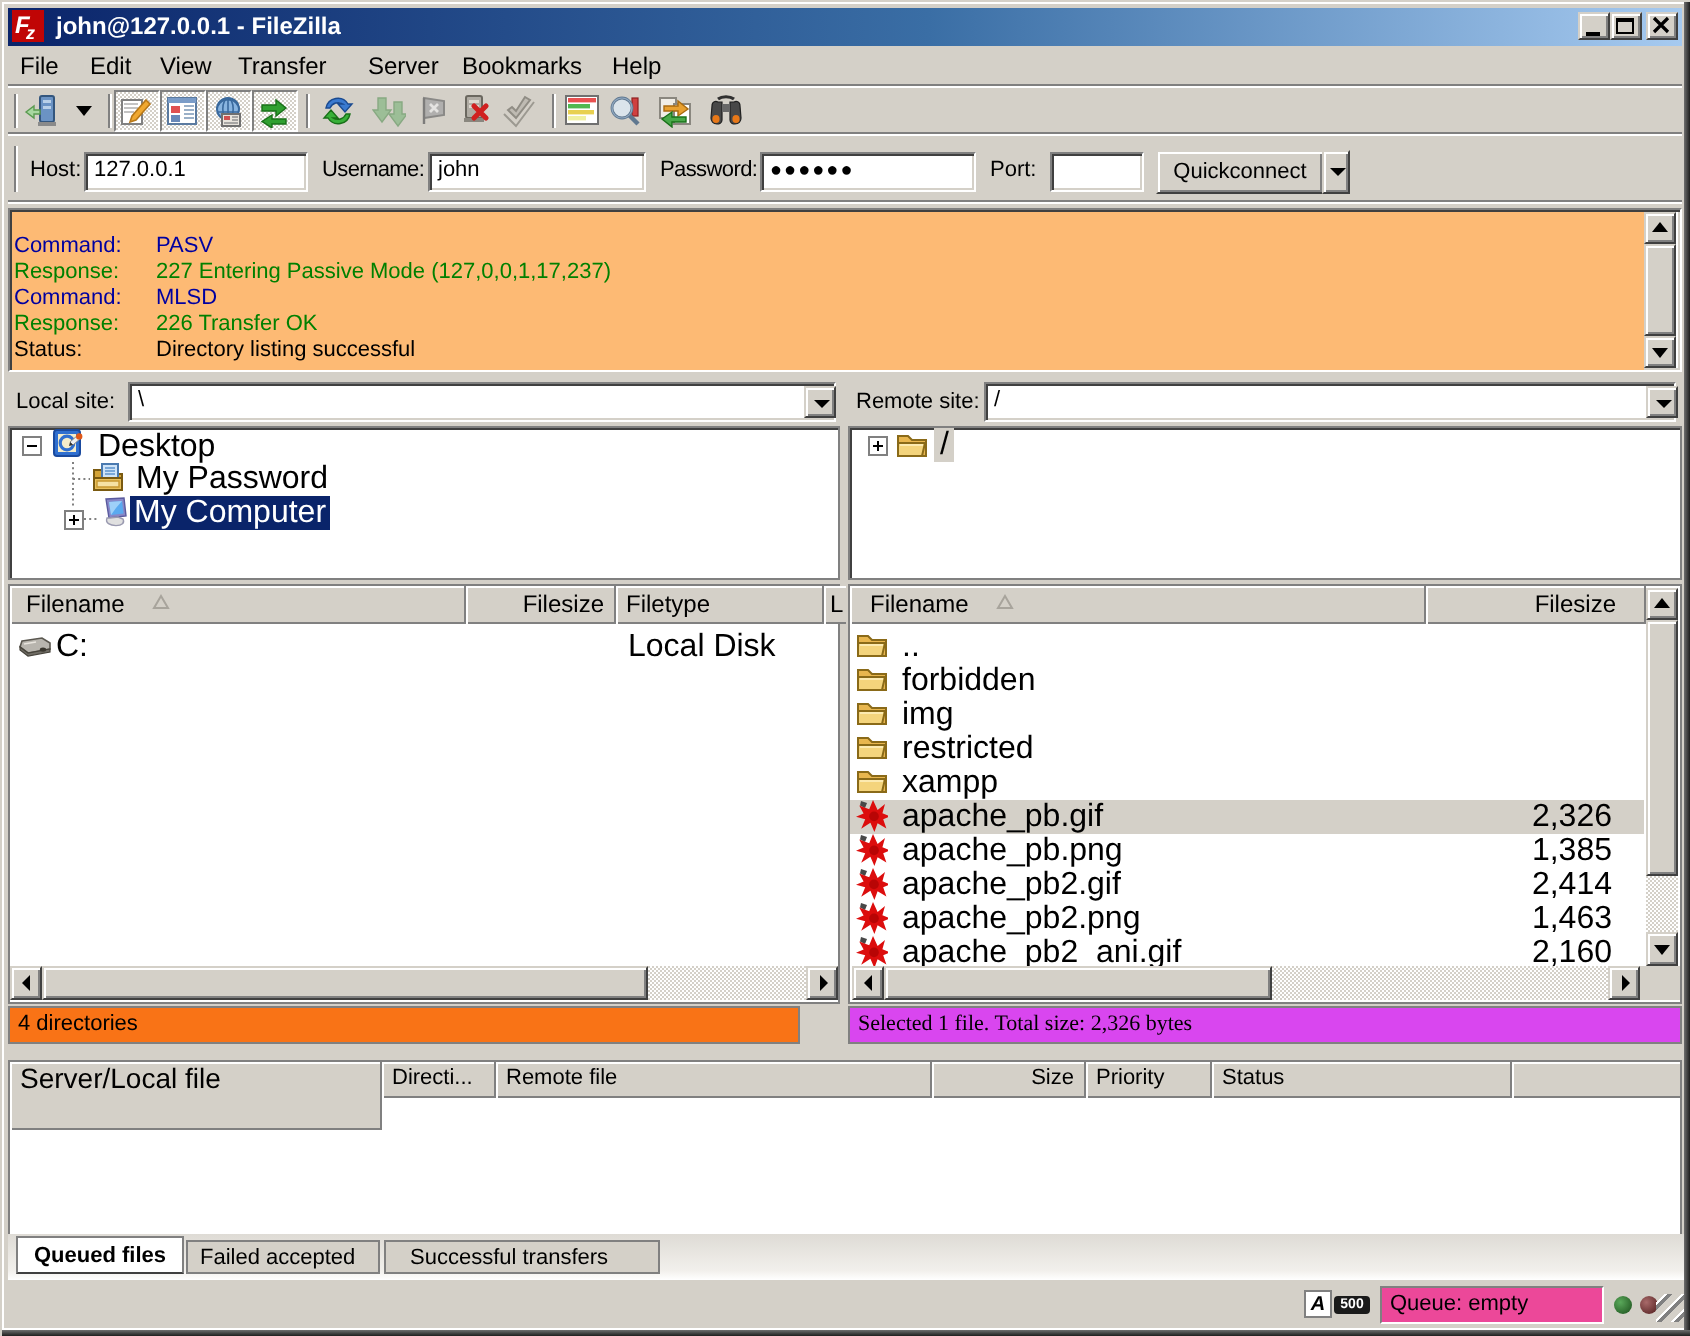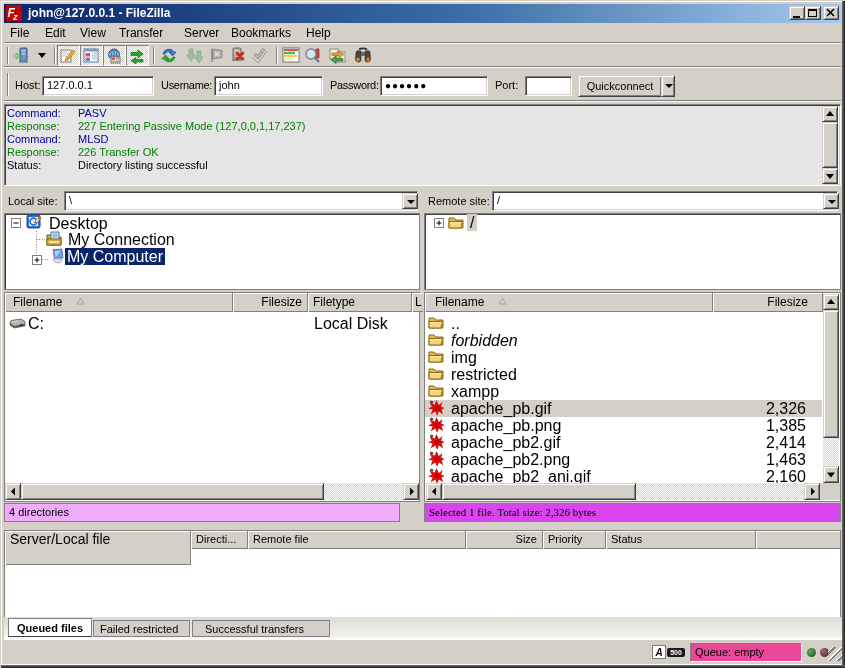--- a/index.html
+++ b/index.html
@@ -230,21 +230,21 @@
   <span class="abs" style="left:491px;top:11px;">Port:</span>
   <div class="abs sunken" style="left:521px;top:8px;width:47px;height:20px;"></div>
   <div class="abs raised" style="left:574px;top:7px;width:84px;height:22px;text-align:center;line-height:20px;">Quickconnect</div>
   <div class="abs raised" style="left:657px;top:7px;width:14px;height:22px;">
       <div class="abs" style="left:3px;top:8px;width:0;height:0;border:4px solid transparent;border-top:4px solid #000;"></div>
     </div>
 </div>
 <div class="abs etch" style="left:4px;top:100px;width:837px;"></div>
 
 <div class="abs sunken" style="left:4px;top:104px;width:837px;height:82px;">
-  <div class="abs" style="left:1px;top:1px;width:816px;height:79px;background:#e5e5e5;line-height:13px;padding-top:1px;">
+  <div class="abs" style="left:1px;top:1px;width:816px;height:79px;background:#fdba74;line-height:13px;padding-top:11px;">
     <div><span class="ml" style="color:#0000a0;">Command:</span><span style="color:#0000a0;">PASV</span></div>
     <div><span class="ml" style="color:#008000;">Response:</span><span style="color:#008000;">227 Entering Passive Mode (127,0,0,1,17,237)</span></div>
     <div><span class="ml" style="color:#0000a0;">Command:</span><span style="color:#0000a0;margin-top:32px;">MLSD</span></div>
     <div><span class="ml" style="color:#008000;">Response:</span><span style="color:#008000;">226 Transfer OK</span></div>
     <div><span class="ml" style="color:#000;">Status:</span><span>Directory listing successful</span></div>
   </div>
   <div class="abs" style="left:817px;top:1px;width:16px;height:78px;">
     <div class="raised abs sbtn" style="left:0;top:0;width:16px;height:16px;"><svg width="14" height="14">
           <path d="M7 4 L11 9 L3 9 Z" fill="#000"></path>
         </svg></div>
@@ -282,21 +282,21 @@
   <svg class="abs" style="left:27px;top:41px;" width="10" height="10">
       <path d="M2.5 5 L7.5 5 M5 2.5 L5 7.5" stroke="#000"></path>
     </svg>
   <svg class="abs" style="left:21px;top:0px;" width="16" height="16">
       <use href="#desktop"></use>
     </svg>
   <div class="abs row" style="left:44px;top:1px;">Desktop</div>
   <svg class="abs" style="left:41px;top:17px;" width="16" height="16">
       <use href="#mydocs"></use>
     </svg>
-  <div class="abs row" style="left:63px;top:17px;">My Connection</div>
+  <div class="abs row" style="left:63px;top:17px;">My Password</div>
   <svg class="abs" style="left:45px;top:34px;" width="16" height="16">
       <use href="#mycomp"></use>
     </svg>
   <div class="abs row" style="left:60px;top:34px;background:#0a246a;color:#fff;padding:0 2px;">My Computer</div>
 </div>
 <div class="abs" style="left:424px;top:213px;width:417px;height:77px;background:#fff;border:1px solid #808080;box-shadow:inset 1px 1px 0 #404040;" id="rtree">
   <div class="abs" style="left:9px;top:4px;width:10px;height:10px;border:1px solid #808080;background:#fff;"></div>
   <svg class="abs" style="left:9px;top:4px;" width="10" height="10">
       <path d="M2.5 5 L7.5 5 M5 2.5 L5 7.5" stroke="#000"></path>
     </svg>
@@ -336,21 +336,21 @@
   <div class="hdr" style="left:0;width:288px;padding-left:10px;">Filename&nbsp;&nbsp;&nbsp;&nbsp;<svg width="9" height="8" style="vertical-align:1px;">
         <path d="M4.5 1 L8 7 L1 7 Z" fill="#d4d0c8" stroke="#a8a49c"></path>
       </svg></div>
   <div class="hdr" style="left:288px;width:110px;text-align:right;padding-right:14px;">Filesize</div>
   <div class="row" style="left:0;top:22px;width:397px;">
     <svg class="ficon" width="16" height="15">
         <use href="#folder"></use>
       </svg>
       <span class="ftext">..</span>
     </div>
-  <div class="row" style="left:0;top:39px;width:321px;font-style:italic;">
+  <div class="row" style="left:0;top:39px;width:321px;">
     <svg class="ficon" width="16" height="15">
         <use href="#folder"></use>
       </svg>
       <span class="ftext">forbidden</span>
     </div>
   <div class="row" style="left:0;top:56px;width:397px;">
     <svg class="ficon" width="16" height="15">
         <use href="#folder"></use>
       </svg>
       <span class="ftext">img</span>
@@ -418,36 +418,36 @@
         </svg></div>
     <div class="abs raised" style="left:17px;top:0;width:194px;height:17px;"></div>
     <div class="abs dither" style="left:211px;top:0;width:168px;height:17px;"></div>
     <div class="abs raised" style="left:379px;top:0;width:16px;height:17px;"><svg width="14" height="15">
           <path d="M6 3.5 L10 7.5 L6 11.5 Z" fill="#000"></path>
         </svg></div>
   </div>
   <div class="abs" style="left:395px;top:190px;width:20px;height:17px;background:#d4d0c8;"></div>
 </div>
 
-<div class="abs" style="left:4px;top:503px;width:396px;height:19px;border:1px solid #808080;background:#f0abfc;line-height:17px;padding-left:4px;">4 directories</div>
+<div class="abs" style="left:4px;top:503px;width:396px;height:19px;border:1px solid #808080;background:#f97316;line-height:17px;padding-left:4px;">4 directories</div>
 <div class="abs" style="left:424px;top:503px;width:417px;height:19px;border:1px solid #808080;background:#d946ef;line-height:17px;padding-left:4px;font-family:Liberation Serif, serif;">Selected 1 file. Total size: 2,326 bytes</div>
 
 <div class="abs" style="left:4px;top:530px;width:837px;height:88px;border:1px solid #808080;background:#fff;" id="queue">
   <div class="hdr" style="left:0;width:186px;height:34px;line-height:17px;font-size:14px;">Server/Local file</div>
   <div class="hdr" style="left:186px;width:57px;height:18px;line-height:17px;font-size:11px;">Directi...</div>
   <div class="hdr" style="left:243px;width:218px;height:18px;line-height:17px;font-size:11px;">Remote file</div>
   <div class="hdr" style="left:461px;width:77px;height:18px;line-height:17px;font-size:11px;text-align:right;">Size</div>
   <div class="hdr" style="left:538px;width:63px;height:18px;line-height:17px;font-size:11px;">Priority</div>
   <div class="hdr" style="left:601px;width:150px;height:18px;line-height:17px;font-size:11px;">Status</div>
   <div class="hdr" style="left:751px;width:84px;height:18px;line-height:17px;font-size:11px;border-right:none;box-shadow:inset 1px 1px 0 #fff, inset 0 -1px 0 #808080;"></div>
 </div>
 
 <div class="abs" style="left:4px;top:617px;width:838px;height:23px;background:linear-gradient(#dedbd5,#f2f0ec 80%,#fff);"></div>
 <div class="abs" style="left:8px;top:618px;width:84px;height:19px;background:#fff;border:1px solid #808080;border-bottom:1px solid #404040;font-weight:bold;text-align:center;line-height:18px;">Queued files</div>
-<div class="abs" style="left:93px;top:620px;width:97px;height:17px;background:#d4d0c8;border:1px solid #808080;line-height:16px;padding-left:6px;">Failed restricted</div>
+<div class="abs" style="left:93px;top:620px;width:97px;height:17px;background:#d4d0c8;border:1px solid #808080;line-height:16px;padding-left:6px;">Failed accepted</div>
 <div class="abs" style="left:192px;top:620px;width:138px;height:17px;background:#d4d0c8;border:1px solid #808080;line-height:16px;padding-left:12px;">Successful transfers</div>
 
 <div class="abs" style="left:4px;top:641px;width:837px;height:23px;" id="statusbar">
   <div class="abs" style="left:648px;top:4px;width:14px;height:14px;border:1px solid #808080;background:#fff;text-align:center;line-height:13px;font-size:10px;font-style:italic;font-weight:bold;">A</div>
   <div class="abs" style="left:663px;top:7px;width:18px;height:9px;background:#1a1a1a;border-radius:2px;color:#fff;font-size:7px;text-align:center;line-height:9px;font-weight:bold;">500</div>
   <div class="abs" style="left:686px;top:2px;width:112px;height:19px;border:1px solid #808080;border-bottom-color:#fff;border-right-color:#fff;background:#ec4899;line-height:17px;padding-left:4px;">Queue: empty</div>
   <div class="abs" style="left:803px;top:7px;width:9px;height:9px;border-radius:50%;background:radial-gradient(circle at 35% 35%, #5aa85a, #1a4d1a);"></div>
   <div class="abs" style="left:816px;top:7px;width:9px;height:9px;border-radius:50%;background:radial-gradient(circle at 35% 35%, #a86a6a, #4d1a1a);"></div>
   <div class="abs" style="left:824px;top:6px;width:14px;height:14px;background:repeating-linear-gradient(135deg, transparent 0 3px, #fff 3px 4px, #808080 4px 6px);"></div>
 </div>

